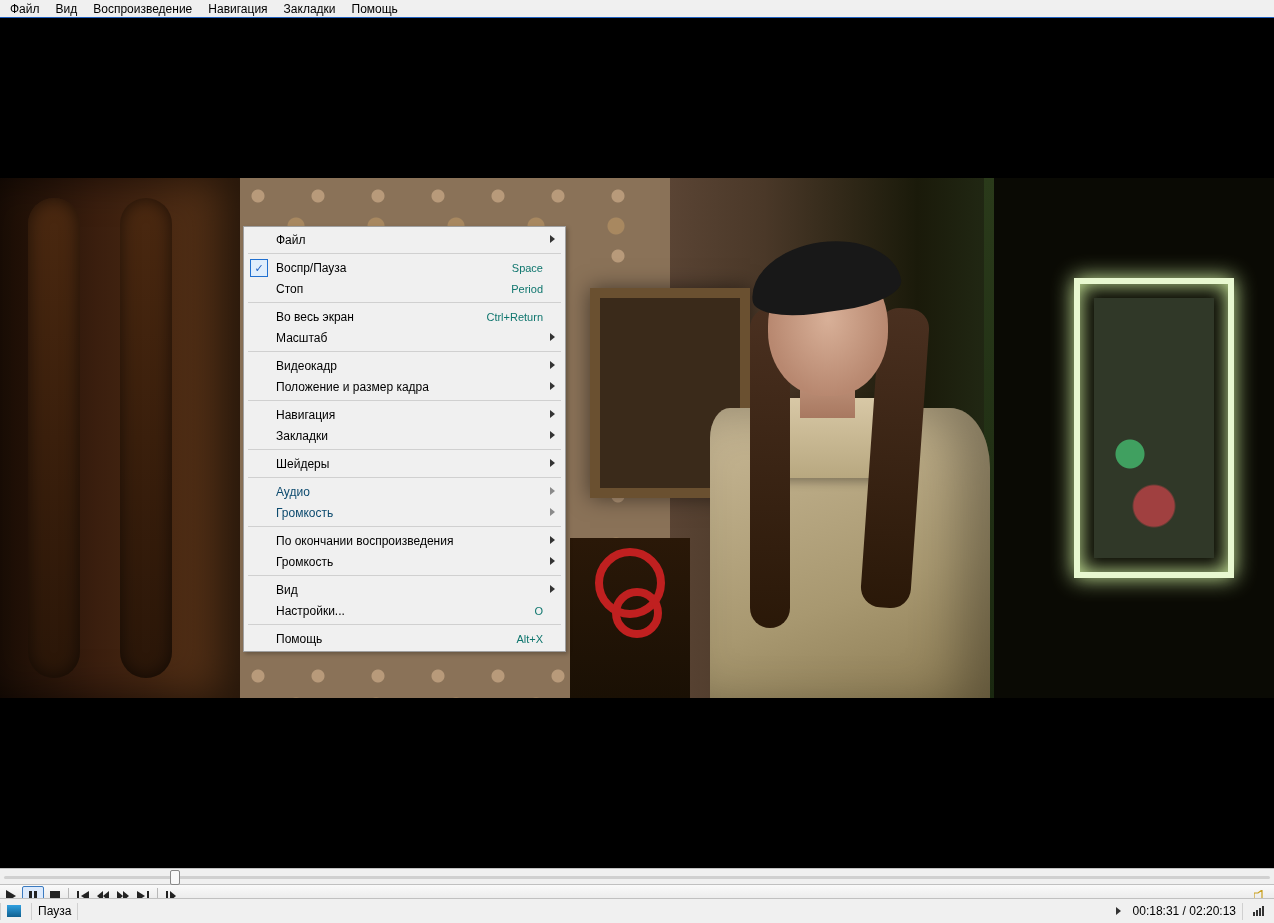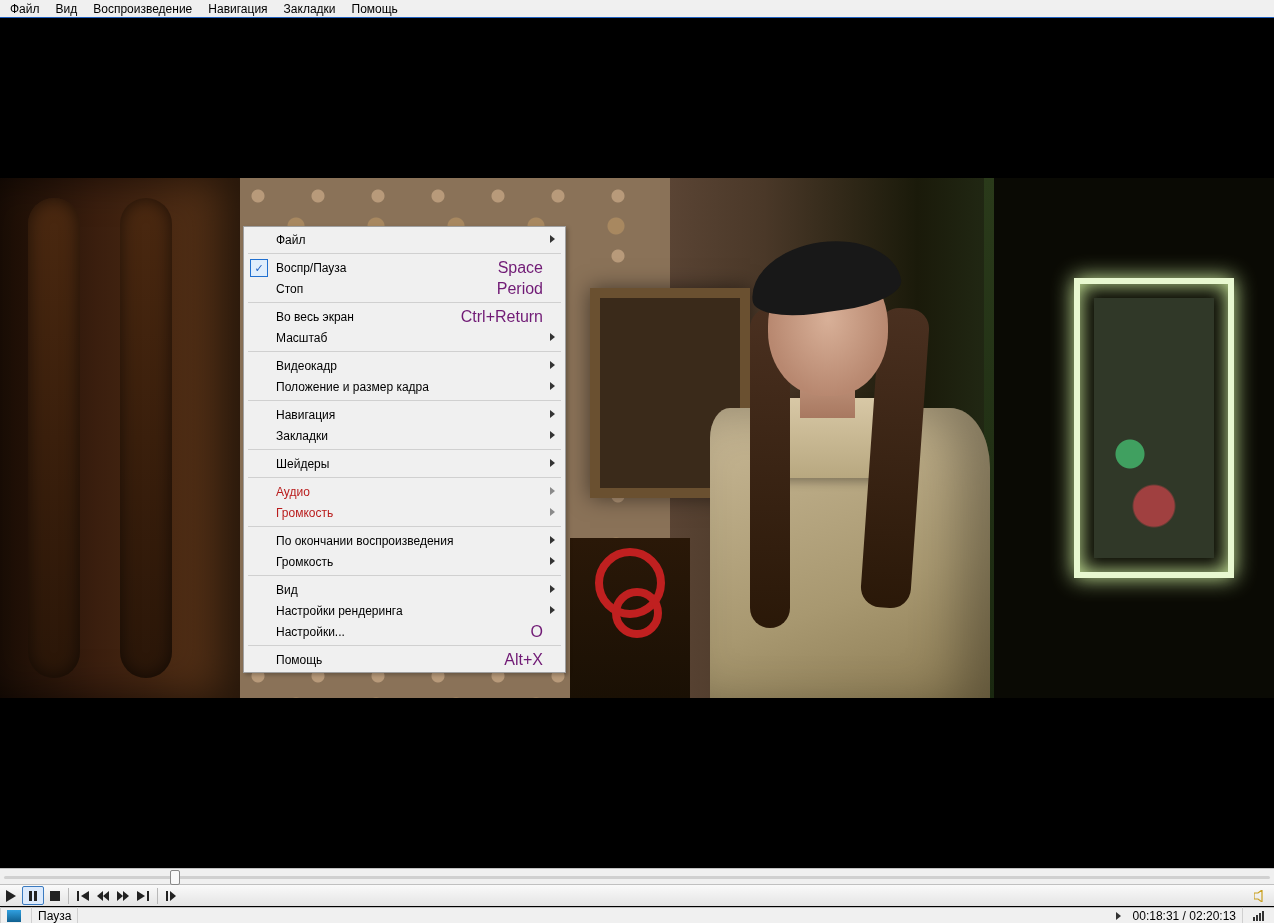--- a/index.html
+++ b/index.html
@@ -26,40 +26,40 @@
 .hat{position:absolute;left:70px;top:-6px;width:150px;height:70px;background:#181818;border-radius:50% 50% 40% 40%/70% 70% 30% 30%;transform:rotate(-8deg)}
 .hair{position:absolute;left:70px;top:60px;width:40px;height:320px;background:linear-gradient(#4a3020,#2a1808);border-radius:20px}
 .hair.r{left:190px;width:50px;height:300px;transform:rotate(4deg)}
 .doorway{position:absolute;right:0;top:0;width:280px;height:520px;background:#0a0a04}
 .neon{position:absolute;right:40px;top:100px;width:160px;height:300px;border:6px solid #e8f8d0;box-shadow:0 0 20px #d0f0a0,inset 0 0 20px #d0f0a0}
 .neon-inner{position:absolute;right:60px;top:120px;width:120px;height:260px;background:radial-gradient(circle at 50% 80%,#a04040 0 20px,transparent 22px),radial-gradient(circle at 30% 60%,#40a060 0 14px,transparent 15px),#303828}
 .greenwall{position:absolute;right:200px;top:0;width:90px;height:520px;background:linear-gradient(#2a3a1a,#1a2810)}
 
 .ctx{position:absolute;left:243px;top:226px;width:323px;background:#f0f0f0;border:1px solid #a0a0a0;box-shadow:2px 2px 4px rgba(0,0,0,.25);padding:2px}
 .ctx .row{display:flex;align-items:center;height:21px;padding:0 20px 0 30px;position:relative;cursor:default}
-.ctx .row.disabled{color:#b91c1c}
+.ctx .row.disabled{color:#0c4a6e}
 .ctx .lbl{flex:1;white-space:nowrap}
-.ctx .shc{color:#701a75;font-size:16px}
+.ctx .shc{color:#0f766e;font-size:11px}
 .ctx .arrow{position:absolute;right:8px;top:6px;width:0;height:0;border-top:4px solid transparent;border-bottom:4px solid transparent;border-left:5px solid #333}
 .ctx .row.disabled .arrow{border-left-color:#8a8a8a}
 .ctx .sep{height:1px;background:#d0d0d0;margin:3px 2px}
 .ctx .check{position:absolute;left:4px;top:2px;width:18px;height:18px;border:1px solid #2070d0;background:#e0eefc;display:flex;align-items:center;justify-content:center;color:#2060c0;font-size:11px}
 
 .seek{position:absolute;left:0;right:0;bottom:38px;height:17px;background:#f0f0f0;border-top:1px solid #c0c0c0;border-bottom:1px solid #c0c0c0}
 .seek .track{position:absolute;left:4px;right:4px;top:7px;height:3px;background:#d0d0d0;border-radius:2px}
 .seek .thumb{position:absolute;top:1px;width:10px;height:15px;background:#f8f8f8;border:1px solid #888;border-radius:2px}
 
 .ctrl{position:absolute;left:0;right:0;bottom:17px;height:21px;background:linear-gradient(#fafafa,#e4e4e4);display:flex;align-items:center;padding:0 2px;gap:0}
 .ctrl .btn{height:19px;display:flex;align-items:center;justify-content:center;padding:0 4px;cursor:default}
 .ctrl .btn.boxed{border:1px solid #3a7ac0;background:#dceafc;border-radius:2px;margin:0 2px;width:22px}
 .ctrl .vsep{width:1px;height:16px;background:#b8b8b8;margin:0 4px}
 .ctrl .spacer{flex:1}
 svg{display:block}
 
-.status{position:absolute;left:0;right:0;bottom:0;height:16px;background:#f0f0f0;border-top:1px solid #c0c0c0;display:flex;align-items:center;font-size:11px}
+.status{position:absolute;left:0;right:0;bottom:0;height:25px;background:#f0f0f0;border-top:1px solid #c0c0c0;display:flex;align-items:center;font-size:11px}
 .status .cell{padding:0 6px;height:17px;display:flex;align-items:center;border-right:1px solid #d0d0d0}
 .status .cell.first{border-left:1px solid #d0d0d0}
 .status .icon{width:14px;height:12px;background:linear-gradient(#30a0e0,#106090);margin-right:4px;position:relative}
 .status .icon::after{content:"";position:absolute;left:1px;bottom:0;font-size:5px;color:#fff}
 .status .spacer{flex:1}
 .status .tri{width:0;height:0;border-top:4px solid transparent;border-bottom:4px solid transparent;border-left:5px solid #333;margin-right:6px}
 .status .bars{display:flex;align-items:flex-end;gap:1px;margin:0 4px}
 .status .bars i{width:2px;background:#333}
 .status .bars i:nth-child(1){height:4px}.status .bars i:nth-child(2){height:6px}
 .status .bars i:nth-child(3){height:8px}.status .bars i:nth-child(4){height:10px}
@@ -164,24 +164,20 @@
     <div class="row">
       <span class="lbl">Громкость</span>
       <div class="arrow"></div>
     </div>
     <div class="sep"></div>
     <div class="row">
       <span class="lbl">Вид</span>
       <div class="arrow"></div>
     </div>
     <div class="row">
-      <span class="lbl">Настройки рендеринга</span>
-      <div class="arrow"></div>
-    </div>
-    <div class="row">
       <span class="lbl">Настройки...</span>
       <span class="shc">O</span>
     </div>
     <div class="sep"></div>
     <div class="row">
       <span class="lbl">Помощь</span>
       <span class="shc">Alt+X</span>
     </div>
   </div>
 

